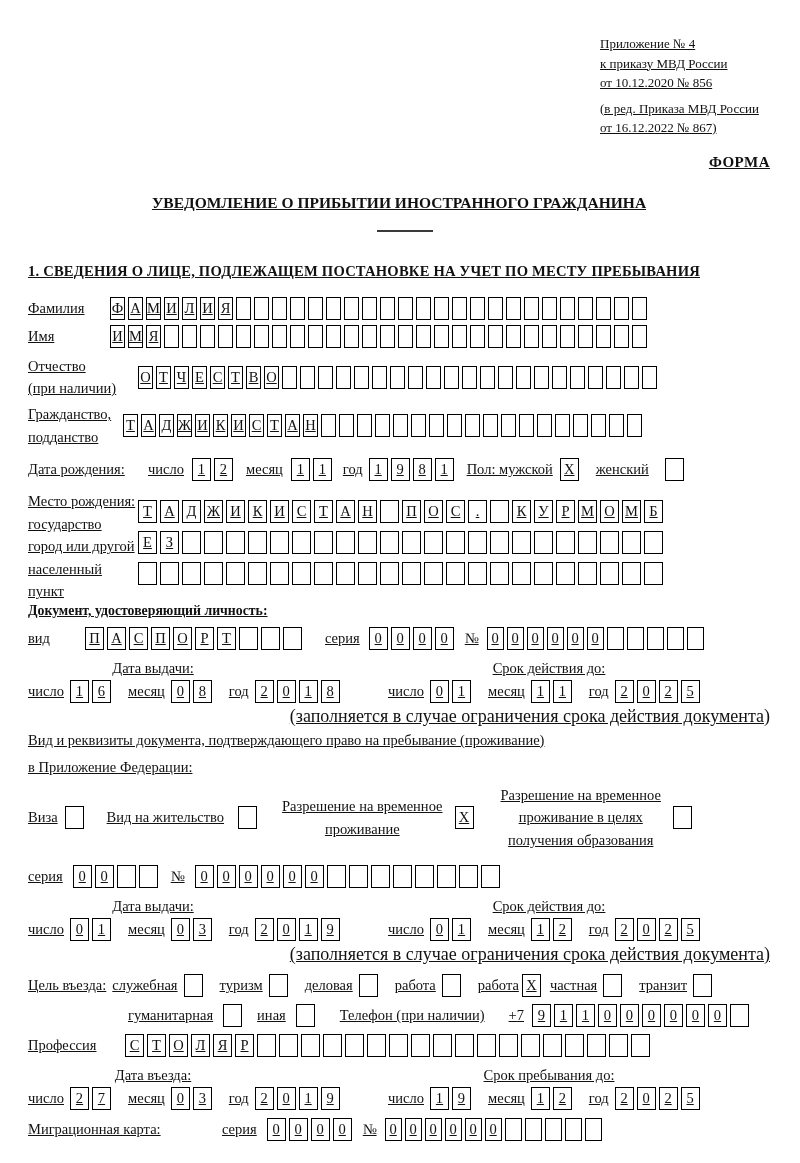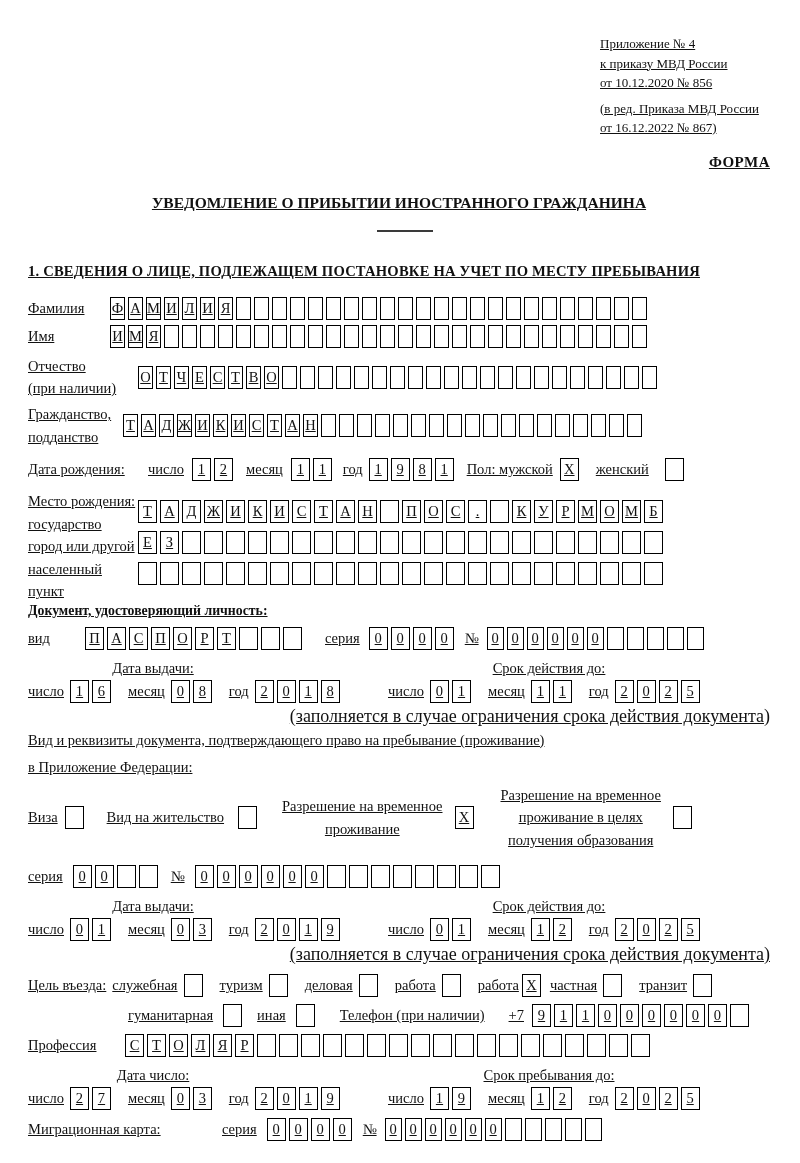--- a/index.html
+++ b/index.html
@@ -630,21 +630,21 @@
         <span class="cell"></span>
         <span class="cell"></span>
         <span class="cell"></span>
         <span class="cell"></span>
         <span class="cell"></span>
       </span>
   </div>
 
   <div class="dateblock">
     <div class="dcol-l">
-      <div class="dhead">Дата число:</div>
+      <div class="dhead">Дата въезда:</div>
       <div class="dline">
         <span class="t">число</span>
           <span class="cells lg">
             <span class="cell">2</span>
             <span class="cell">7</span>
           </span>
         <span class="t grp">месяц</span>
           <span class="cells lg">
             <span class="cell">0</span>
             <span class="cell">3</span>

